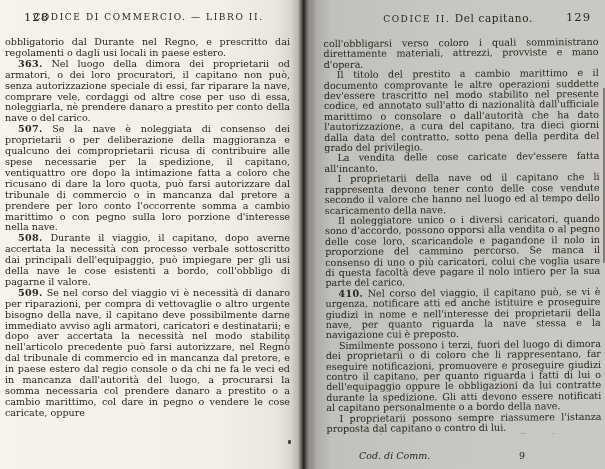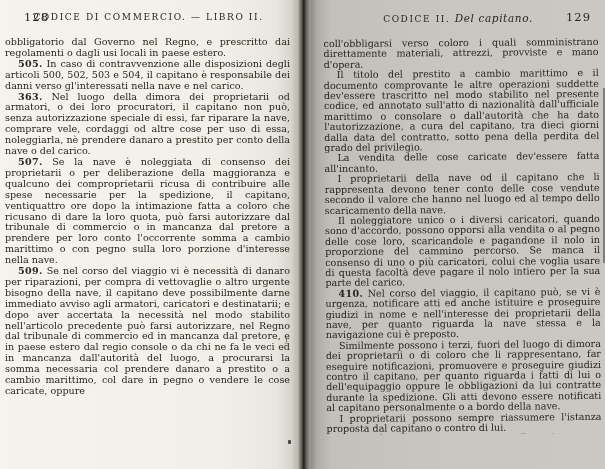--- a/index.html
+++ b/index.html
@@ -35,21 +35,21 @@
     font-size:9px;letter-spacing:1.4px;
     white-space:nowrap;
   }
   .pagenum{
     position:absolute;top:-2px;
     font-size:11.5px;letter-spacing:1px;
   }
   .pagenum.pos-left{left:24px;}
   .pagenum.pos-right{right:14px;text-align:center;}
   .head-caps{font-size:9px;letter-spacing:1.6px;}
-  .head-italic{font-style:italic;font-size:10.5px;letter-spacing:.6px;}
+  .head-italic{font-size:10.5px;letter-spacing:.6px;}
   .text-col{
     text-align:justify;
     overflow:hidden;
   }
   .page-left .text-col{
     margin:7px 7px 0 5px;
     font-size:9.6px;line-height:10.9px;
     height:434px;
   }
   .page-right .text-col{
@@ -85,24 +85,24 @@
 <body>
 
 <div class="scan">
 
   <div class="page page-left">
     <div class="running-head">
       <span class="pagenum pos-left">128</span>
       <span class="head-caps">CODICE DI COMMERCIO. — LIBRO II.</span>
     </div>
     <div class="text-col">
-        <p class="para noindent">obbligatorio dal Governo nel Regno, e prescritto dai regolamenti o dagli usi locali in paese estero.</p>
-        <p class="para"><b class="artnum">505.</b> In caso di contravvenzione alle disposizioni degli articoli 500, 502, 503 e 504, il capitano è responsabile dei danni verso gl'interessati nella nave e nel carico.</p>
+        <p class="para noindent">obbligatorio dal Durante nel Regno, e prescritto dai regolamenti o dagli usi locali in paese estero.</p>
         <p class="para"><b class="artnum">363.</b> Nel luogo della dimora dei proprietarii od armatori, o dei loro procuratori, il capitano non può, senza autorizzazione speciale di essi, far riparare la nave, comprare vele, cordaggi od altre cose per uso di essa, noleggiarla, nè prendere danaro a prestito per conto della nave o del carico.</p>
         <p class="para"><b class="artnum">507.</b> Se la nave è noleggiata di consenso dei proprietarii o per deliberazione della maggioranza e qualcuno dei comproprietarii ricusa di contribuire alle spese necessarie per la spedizione, il capitano, ventiquattro ore dopo la intimazione fatta a coloro che ricusano di dare la loro quota, può farsi autorizzare dal tribunale di commercio o in mancanza dal pretore a prendere per loro conto l'occorrente somma a cambio marittimo o con pegno sulla loro porzione d'interesse nella nave.</p>
+        <p class="para"><b class="artnum">508.</b> Durante il viaggio, il capitano, dopo averne accertata la necessità con processo verbale sottoscritto dai principali dell'equipaggio, può impiegare per gli usi della nave le cose esistenti a bordo, coll'obbligo di pagarne il valore.</p>
         <p class="para"><b class="artnum">509.</b> Se nel corso del viaggio vi è necessità di danaro per riparazioni, per compra di vettovaglie o altro urgente bisogno della nave, il capitano deve possibilmente darne immediato avviso agli armatori, caricatori e destinatarii; e dopo aver accertata la necessità nel modo stabilito nell'articolo precedente può farsi autorizzare, nel Regno dal tribunale di commercio ed in mancanza dal pretore, e in paese estero dal regio console o da chi ne fa le veci ed in mancanza dall'autorità del luogo, a procurarsi la somma necessaria col prendere danaro a prestito o a cambio marittimo, col dare in pegno o vendere le cose caricate, oppure</p>
       </div>
   </div>
 
   <div class="gutter"></div>
 
   <div class="page page-right">
     <div class="running-head">
       <span class="head-caps">CODICE II.</span>
       <span class="head-italic">Del capitano.</span>
@@ -112,19 +112,23 @@
         <p class="para noindent">coll'obbligarsi verso coloro i quali somministrano direttamente materiali, attrezzi, provviste e mano d'opera.</p>
         <p class="para">Il titolo del prestito a cambio marittimo e il documento comprovante le altre operazioni suddette dev'essere trascritto nel modo stabilito nel presente codice, ed annotato sull'atto di nazionalità dall'ufficiale marittimo o consolare o dall'autorità che ha dato l'autorizzazione, a cura del capitano, tra dieci giorni dalla data del contratto, sotto pena della perdita del grado del privilegio.</p>
         <p class="para">La vendita delle cose caricate dev'essere fatta all'incanto.</p>
         <p class="para">I proprietarii della nave od il capitano che li rappresenta devono tener conto delle cose vendute secondo il valore che hanno nel luogo ed al tempo dello scaricamento della nave.</p>
         <p class="para">Il noleggiatore unico o i diversi caricatori, quando sono d'accordo, possono opporsi alla vendita o al pegno delle cose loro, scaricandole e pagandone il nolo in proporzione del cammino percorso. Se manca il consenso di uno o più caricatori, colui che voglia usare di questa facoltà deve pagare il nolo intiero per la sua parte del carico.</p>
         <p class="para"><b class="artnum">410.</b> Nel corso del viaggio, il capitano può, se vi è urgenza, notificare atti ed anche istituire e proseguire giudizi in nome e nell'interesse dei proprietarii della nave, per quanto riguarda la nave stessa e la navigazione cui è preposto.</p>
         <p class="para">Similmente possono i terzi, fuori del luogo di dimora dei proprietarii o di coloro che li rappresentano, far eseguire notificazioni, promuovere e proseguire giudizi contro il capitano, per quanto riguarda i fatti di lui o dell'equipaggio oppure le obbligazioni da lui contratte durante la spedizione. Gli atti devono essere notificati al capitano personalmente o a bordo della nave.</p>
         <p class="para">I proprietarii possono sempre riassumere l'istanza proposta dal capitano o contro di lui.</p>
         <p class="para">Le condanne pronunciate contro il capitano non privano i proprietarii del diritto di far</p>
       </div>
+    <div class="page-footer">
+      <span class="sig">Cod. di Comm.</span>
+      <span class="sheet">9</span>
+    </div>
   </div>
 
   <span class="artifact-paren">)</span>
   <span class="artifact-speck"></span>
   <span class="artifact-edge-line"></span>
 
 </div>
 
 </body></html>

